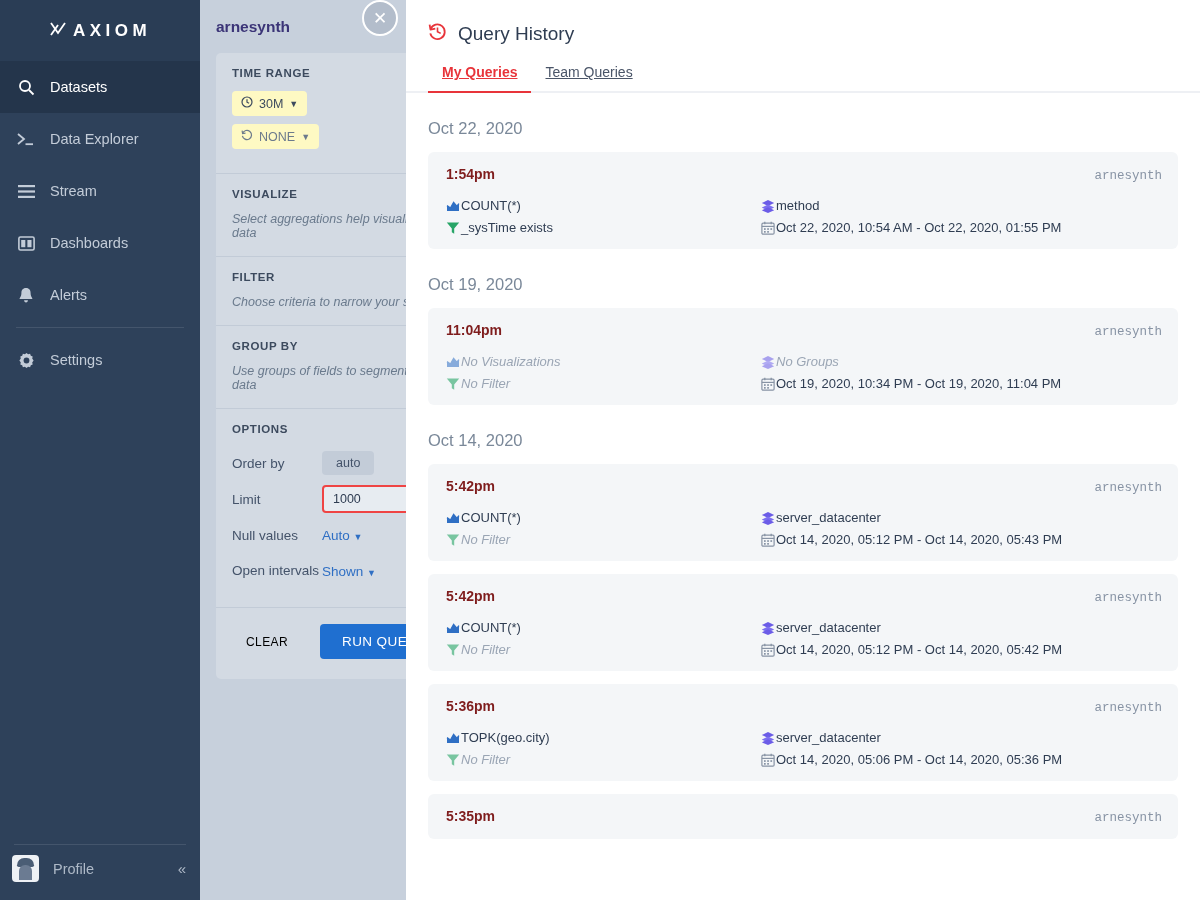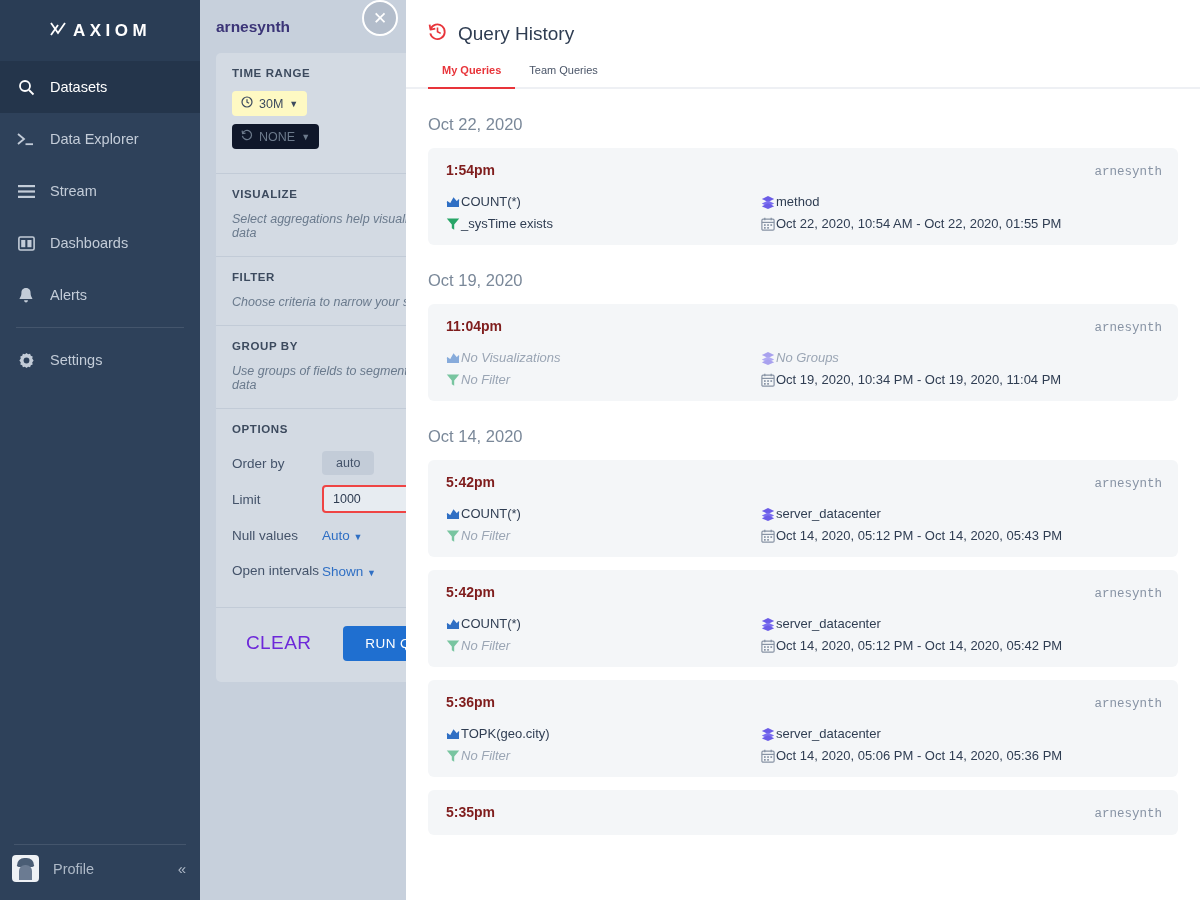--- a/index.html
+++ b/index.html
@@ -83,59 +83,60 @@
     font-size: 11.5px; font-weight: 700; color: #3c4a5e;
     letter-spacing: 0.6px; margin-bottom: 12px;
   }
   .bsec-hint { font-size: 12.5px; color: #6a7a8d; font-style: italic; }
   .chip {
     display: inline-flex; align-items: center; gap: 6px;
     background: #fef9c3; border-radius: 4px; padding: 5px 9px;
     font-size: 12.5px; color: #3c4a5e; font-weight: 400; cursor: pointer;
     margin-bottom: 8px;
   }
-  .chip.muted { background: #0f172a; color: #6c7a8c; font-weight: 500; }
+  .chip.muted { background: #fef9c3; color: #6c7a8c; font-weight: 500; }
   .caret { font-size: 9px; }
   .opt-row { display: flex; align-items: center; min-height: 32px; margin-bottom: 4px; }
   .opt-label { width: 90px; font-size: 13.5px; color: #44536a; }
   .opt-label.two { line-height: 16px; }
   .pill {
     background: #c3ccd8; border-radius: 4px; padding: 5px 14px;
     font-size: 12.5px; color: #44536a; cursor: pointer;
   }
   .txtinput {
     background: #e7ecf1; border: 2px solid #ef4444; border-radius: 4px;
     padding: 5px 9px; font-size: 12.5px; color: #2f3d52; width: 110px;
     font-family: "Liberation Sans", sans-serif;
   }
   .linkdrop { color: #2f6fc4; font-size: 13.5px; cursor: pointer; }
   .actions { display: flex; align-items: center; padding: 16px; gap: 18px; }
   .btn-clear {
-    color: #6d28d9; font-size: 19px; letter-spacing: 0.4px; cursor: pointer;
+    color: #000000; font-size: 12px; letter-spacing: 0.4px; cursor: pointer;
     padding: 8px 14px; font-weight: 500;
   }
   .btn-run {
     background: #1f6fd0; color: #ffffff; font-size: 13.5px; letter-spacing: 0.4px;
     padding: 10px 22px; border-radius: 4px; cursor: pointer; font-weight: 500;
     white-space: nowrap;
   }
 
   
   .history {
     position: absolute; left: 406px; top: 0;
     width: 794px; height: 900px;
     background: #ffffff; overflow: hidden;
   }
   .hist-head { padding: 22px 0 0 22px; display: flex; align-items: center; gap: 11px; }
   .hist-title { font-size: 19px; color: #2f3d52; }
   .tabs { display: flex; gap: 0; padding: 0 0 0 22px; margin-top: 19px;
           border-bottom: 2px solid #eef0f4; }
   .tab {
-    padding: 0 14px 11px 14px; font-size: 11px; color: #4a5568; cursor: pointer;
+    padding: 0 14px 11px 14px; font-size: 14px; color: #4a5568; cursor: pointer;
     position: relative;
+    text-decoration: underline;
   }
   .tab.active { color: #e8343a; font-weight: 700; }
   .tab.active::after {
     content: ""; position: absolute; left: 0; right: 0; bottom: -2px;
     height: 2px; background: #e8343a;
   }
   .hist-scroll { height: 848px; overflow: hidden; padding: 0 22px; }
   .day-label { font-size: 16.5px; color: #7a8899; margin: 26px 0 14px 0; }
   .qcard {
     background: #f4f6f8; border-radius: 6px; padding: 14px 16px 14px 18px;

